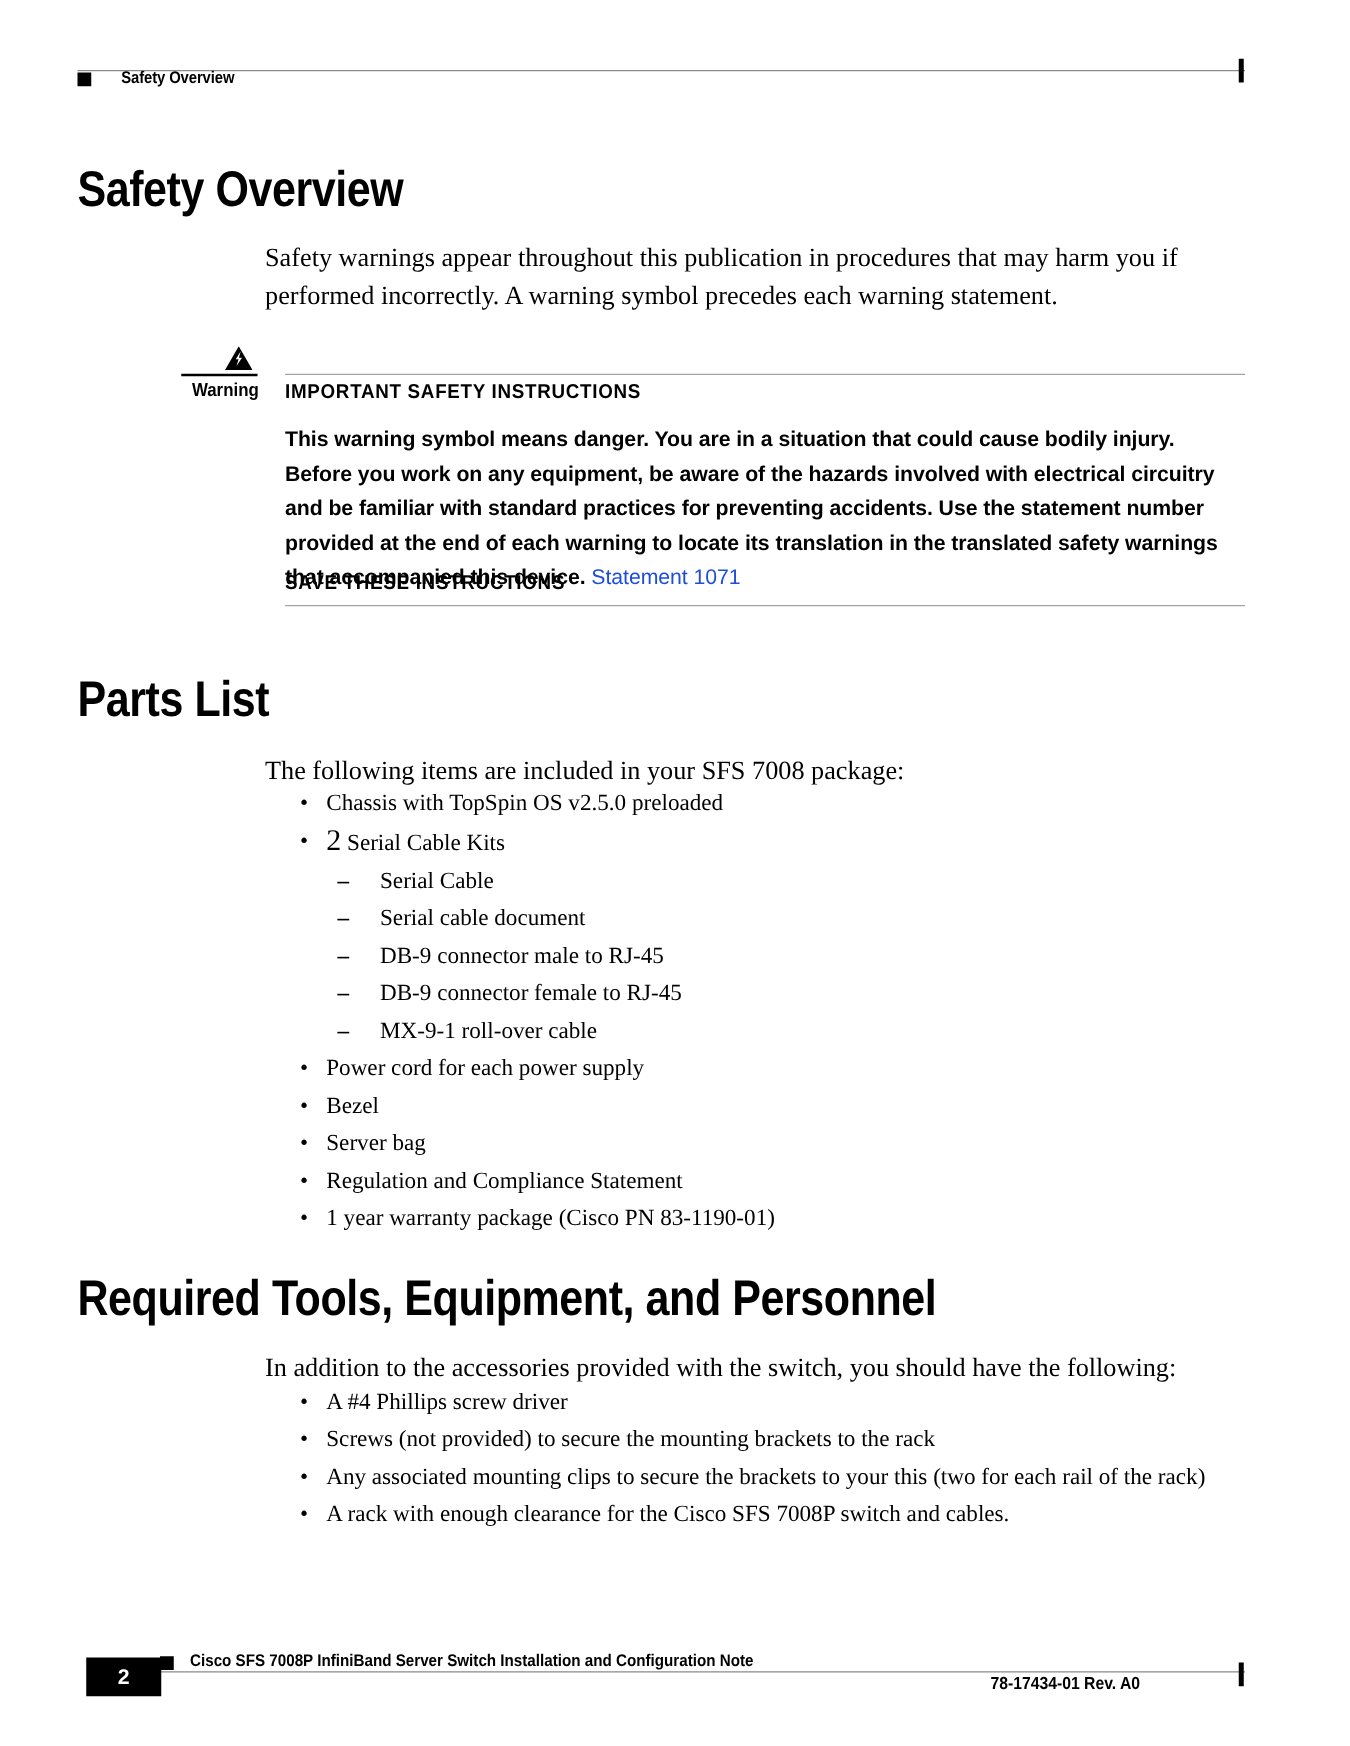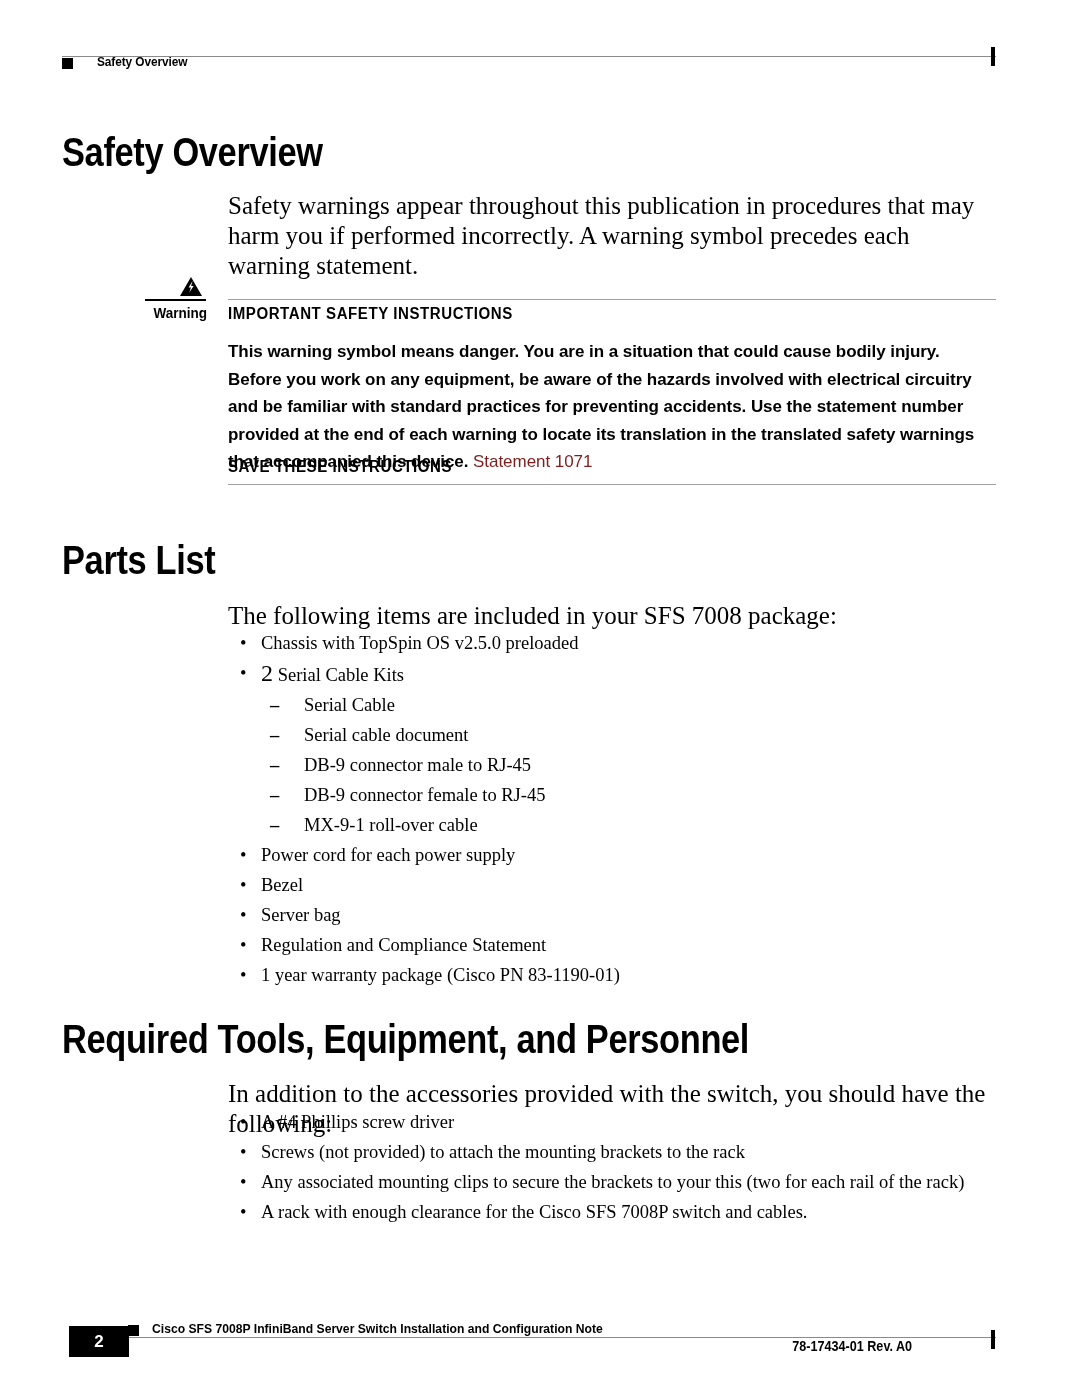--- a/index.html
+++ b/index.html
@@ -81,23 +81,23 @@
     transform-origin: left top;
     white-space: nowrap;
   }
   #h-safety   { top: 129px; }
   #h-parts    { top: 537px; }
   #h-required { top: 1016px; }
 
   
   .body-p {
     position: absolute;
-    left: 228px;
+    left: 212px;
     width: 762px;
-    font-size: 25px;
+    font-size: 21px;
     line-height: 30px;
     text-align: left;
   }
   #p-safety   { top: 191px; }
   #p-parts    { top: 601px; }
   #p-required { top: 1079px; font-family: Liberation Serif, serif; }
 
   
   .warnblock {
     position: absolute;
@@ -168,21 +168,21 @@
     top: 66px;
     width: 766px;
     font-family: "Liberation Sans Narrow", "Liberation Sans", sans-serif;
     font-weight: bold;
     font-size: 17px;
     line-height: 27.5px;
     letter-spacing: -0.05px;
   }
   .warn-body .stmt {
     font-weight: normal;
-    color: #7f1d1d;
+    color: #1d4ed8;
   }
   .warn-save {
     position: absolute;
     left: 228px;
     top: 186px;
     font-family: "Liberation Sans Narrow", "Liberation Sans", sans-serif;
     font-weight: bold;
     font-size: 16px;
     letter-spacing: 0.6px;
     transform: scaleX(0.94);
@@ -351,21 +351,21 @@
       <div class="li lvl1"><span class="mk">•</span><span class="txt">Bezel</span></div>
       <div class="li lvl1"><span class="mk">•</span><span class="txt">Server bag</span></div>
       <div class="li lvl1"><span class="mk">•</span><span class="txt">Regulation and Compliance Statement</span></div>
       <div class="li lvl1"><span class="mk">•</span><span class="txt">1 year warranty package (Cisco PN 83-1190-01)</span></div>
     </div>
 
   <h1 class="sect" id="h-required">Required Tools, Equipment, and Personnel</h1>
   <div class="body-p" id="p-required">In addition to the accessories provided with the switch, you should have the following:</div>
   <div class="bullets" id="list-required">
       <div class="li lvl1"><span class="mk">•</span><span class="txt">A #4 Phillips screw driver</span></div>
-      <div class="li lvl1"><span class="mk">•</span><span class="txt">Screws (not provided) to attach the mounting brackets to the rack</span></div>
+      <div class="li lvl1"><span class="mk">•</span><span class="txt">Screws (not provided) to secure the mounting brackets to the rack</span></div>
       <div class="li lvl1"><span class="mk">•</span><span class="txt">Any associated mounting clips to secure the brackets to your this (two for each rail of the rack)</span></div>
       <div class="li lvl1"><span class="mk">•</span><span class="txt">A rack with enough clearance for the Cisco SFS 7008P switch and cables.</span></div>
     </div>
 
   <div class="footer">
     <div class="footer-rule"></div>
     <div class="footer-square"></div>
     <div class="footer-title">Cisco SFS 7008P InfiniBand Server Switch Installation and Configuration Note</div>
     <div class="footer-docnum">78-17434-01 Rev. A0</div>
     <div class="footer-endtick"></div>

